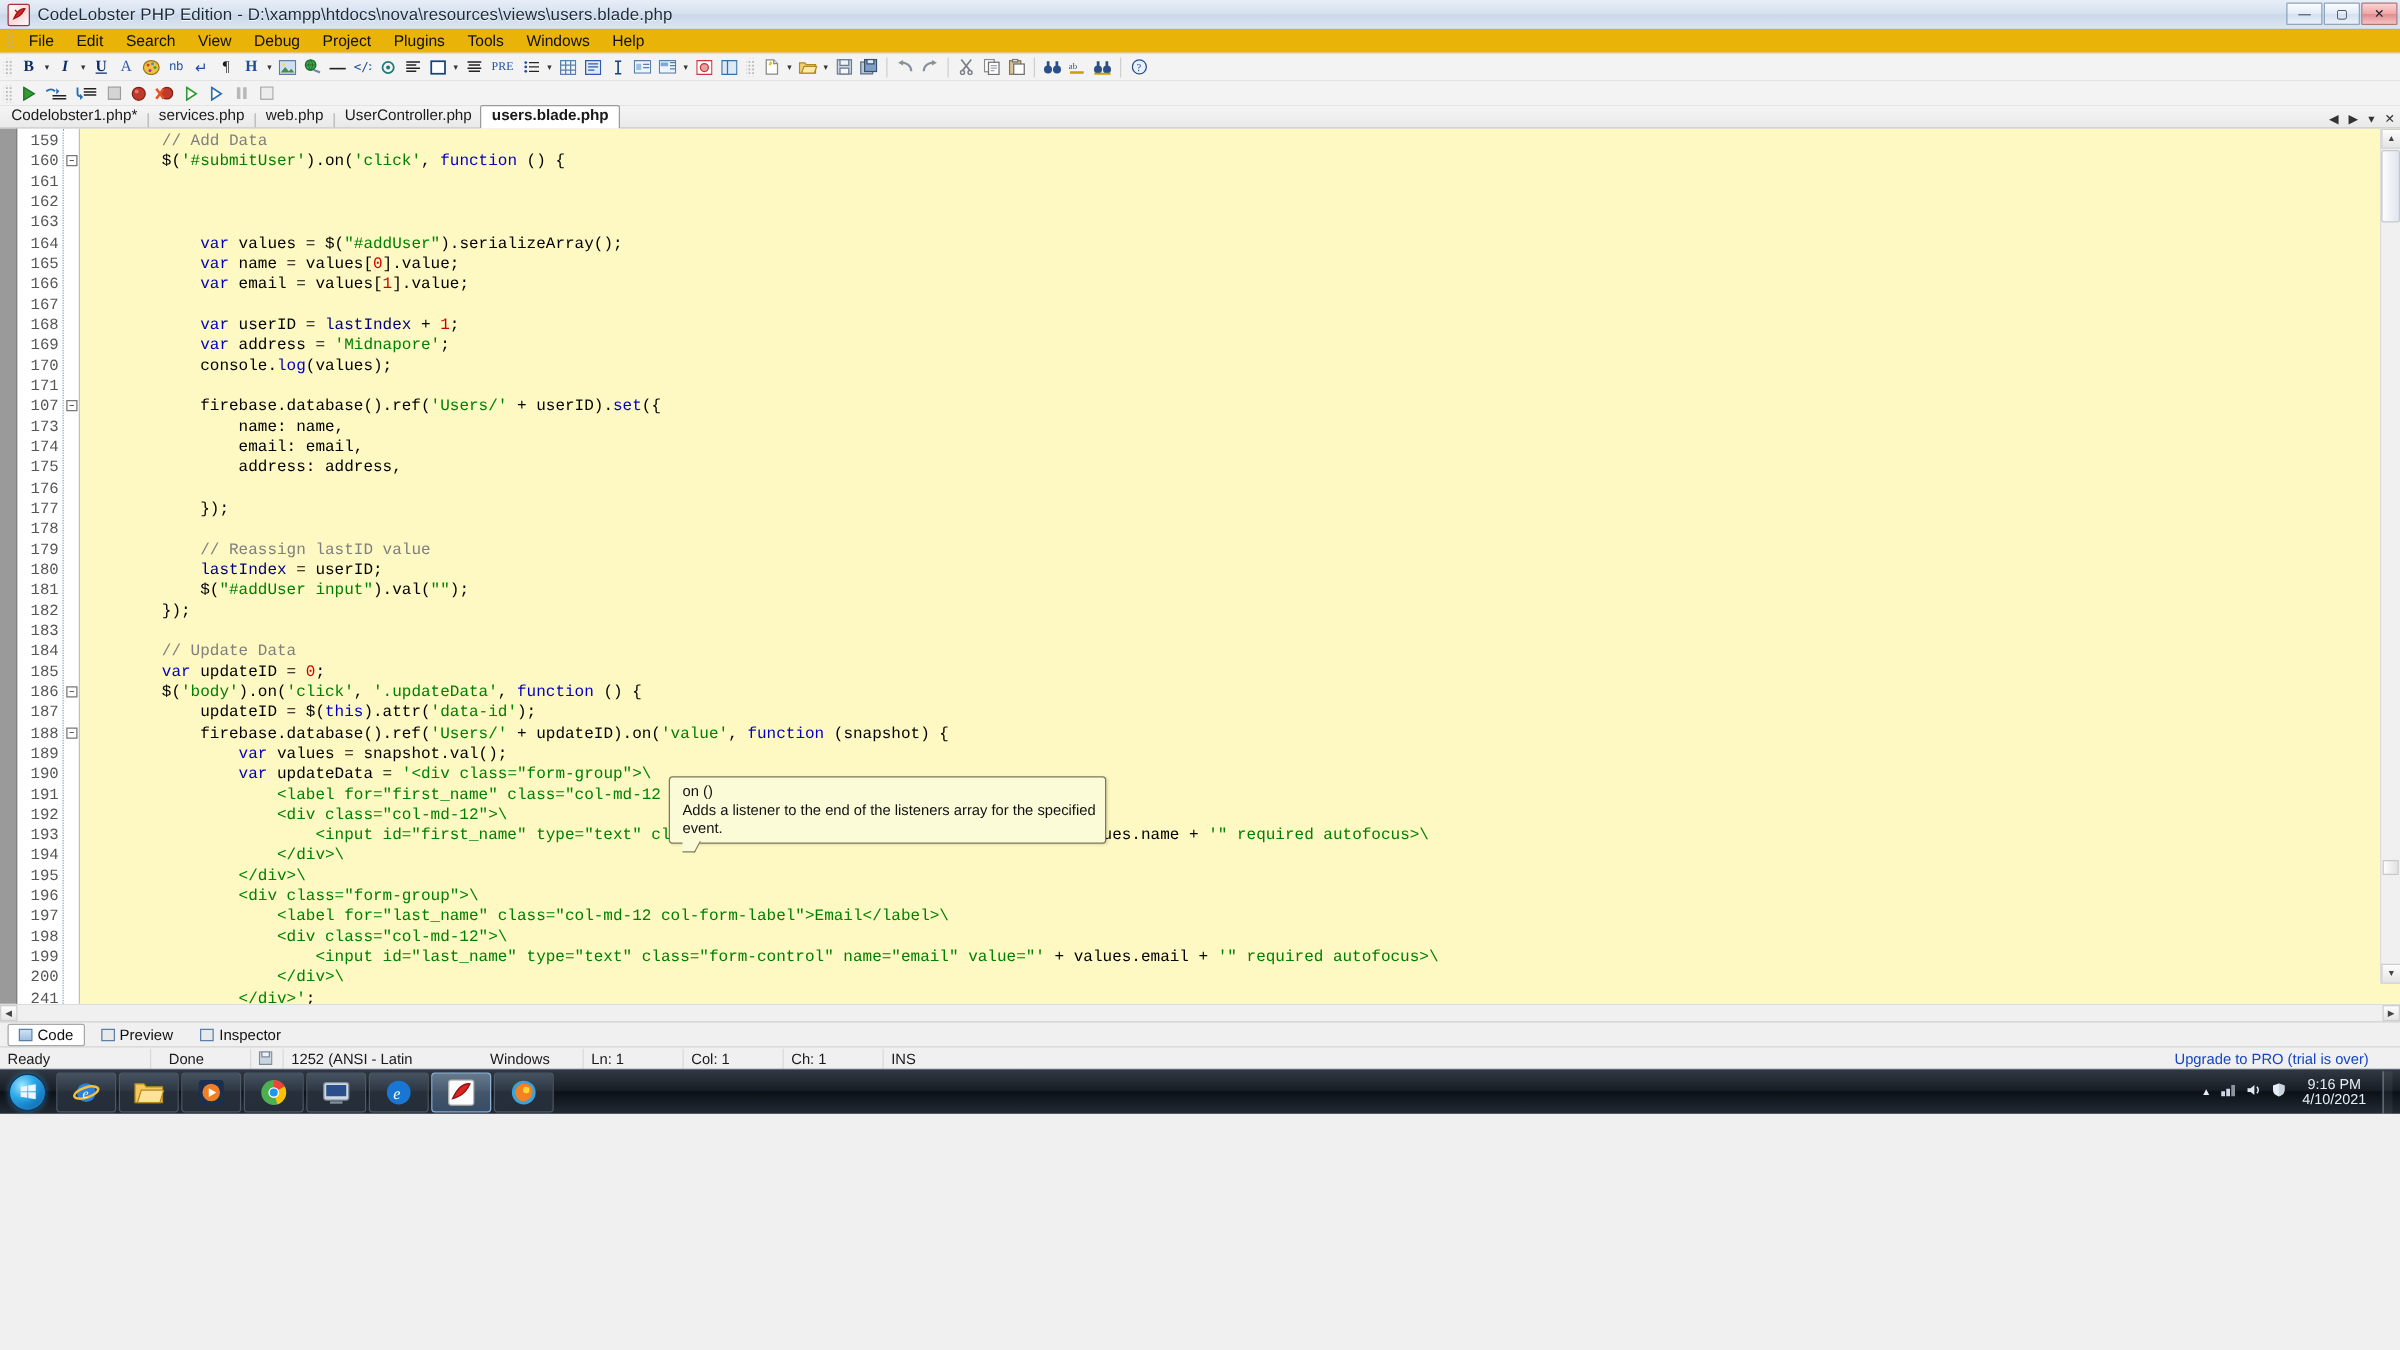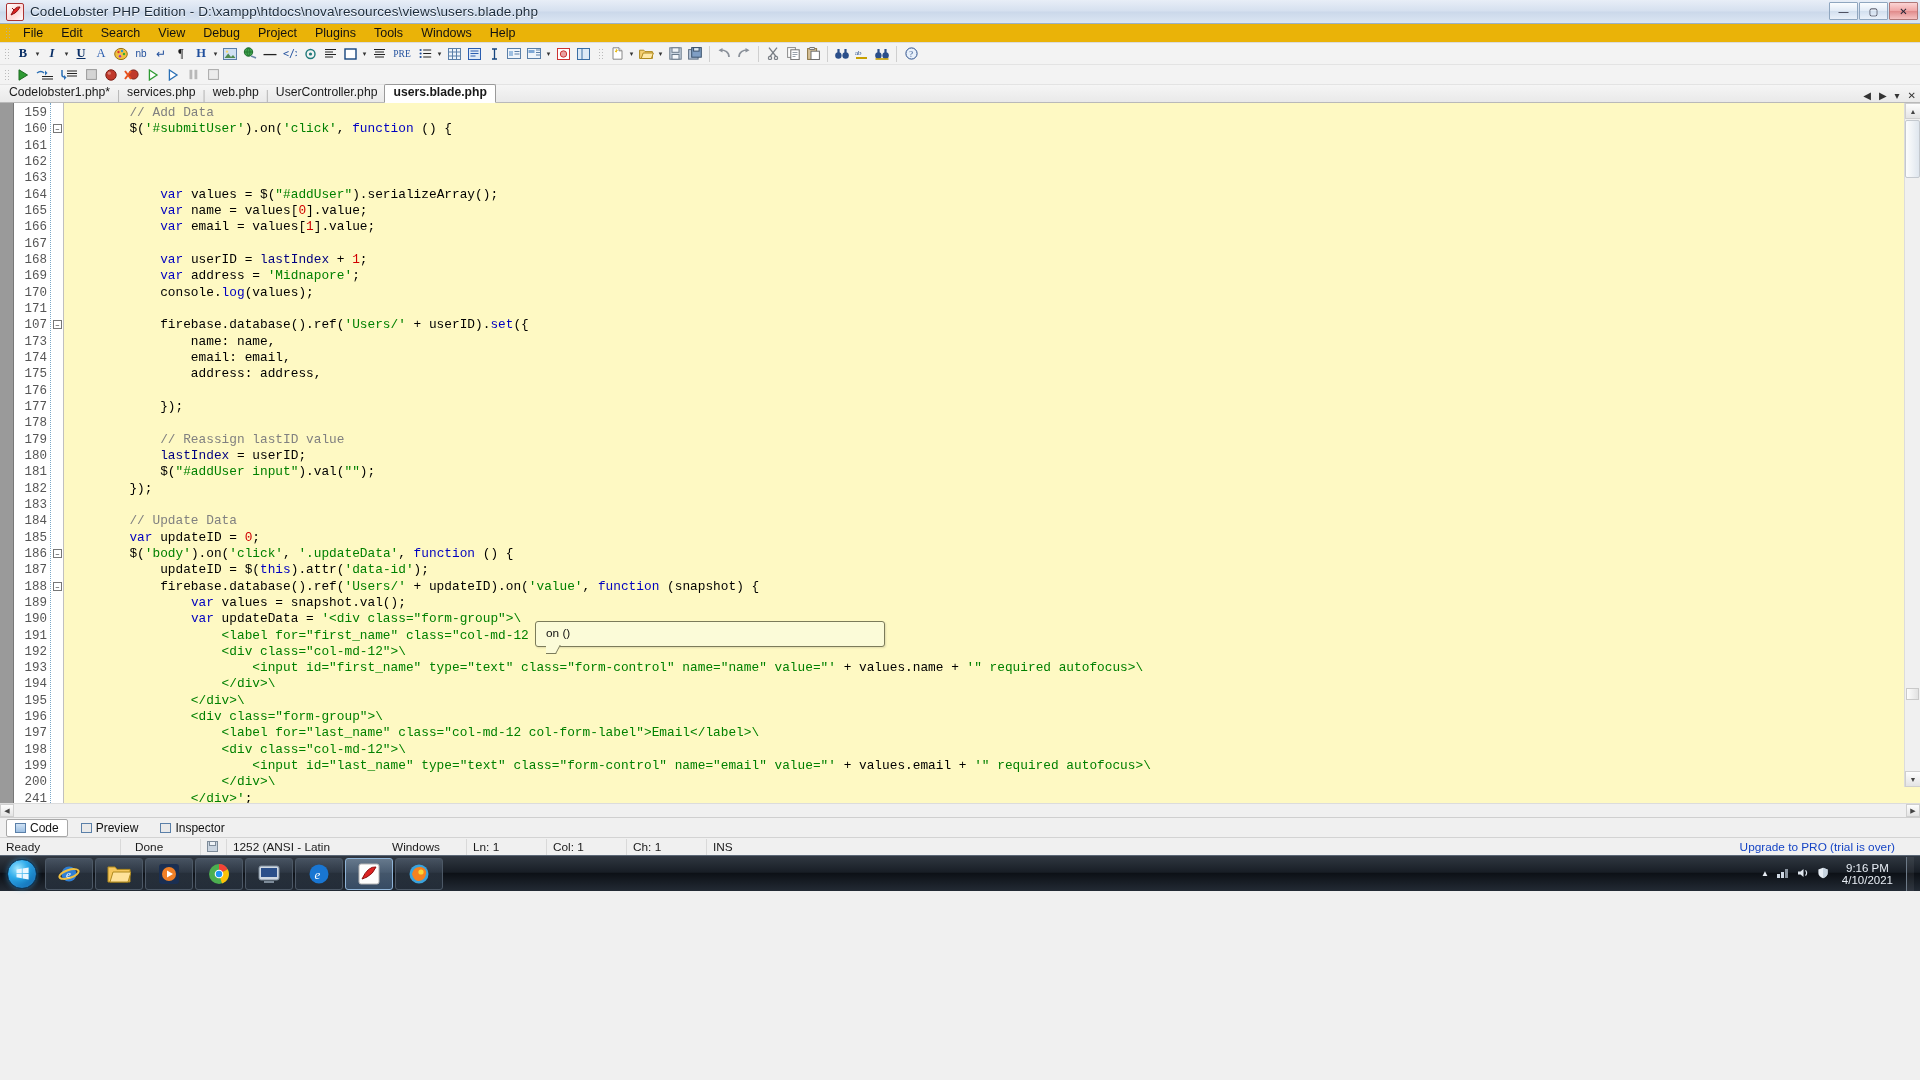--- a/index.html
+++ b/index.html
@@ -637,20 +637,21 @@
   <div id="foldcol">
       <div class="fold" style="top: 21.33px;">–</div>
       <div class="fold" style="top: 217.29px;">–</div>
       <div class="fold" style="top: 445.91px;">–</div>
       <div class="fold" style="top: 478.57px;">–</div>
     </div>
   <div id="codearea"><div class="cl" style="height: 16.33px;"><span class="pl">        </span><span class="cmt">// Add Data</span></div><div class="cl" style="height: 16.33px;"><span class="pl">        $(</span><span class="str">'#submitUser'</span><span class="pl">).on(</span><span class="str">'click'</span><span class="pl">, </span><span class="kw">function</span><span class="pl"> () {</span></div><div class="cl" style="height: 16.33px;">&nbsp;</div><div class="cl" style="height: 16.33px;">&nbsp;</div><div class="cl" style="height: 16.33px;">&nbsp;</div><div class="cl" style="height: 16.33px;"><span class="pl">            </span><span class="kw">var</span><span class="pl"> values = $(</span><span class="str">"#addUser"</span><span class="pl">).serializeArray();</span></div><div class="cl" style="height: 16.33px;"><span class="pl">            </span><span class="kw">var</span><span class="pl"> name = values[</span><span class="num">0</span><span class="pl">].value;</span></div><div class="cl" style="height: 16.33px;"><span class="pl">            </span><span class="kw">var</span><span class="pl"> email = values[</span><span class="num">1</span><span class="pl">].value;</span></div><div class="cl" style="height: 16.33px;">&nbsp;</div><div class="cl" style="height: 16.33px;"><span class="pl">            </span><span class="kw">var</span><span class="pl"> userID = </span><span class="vr">lastIndex</span><span class="pl"> + </span><span class="num">1</span><span class="pl">;</span></div><div class="cl" style="height: 16.33px;"><span class="pl">            </span><span class="kw">var</span><span class="pl"> address = </span><span class="str">'Midnapore'</span><span class="pl">;</span></div><div class="cl" style="height: 16.33px;"><span class="pl">            console.</span><span class="fn">log</span><span class="pl">(values);</span></div><div class="cl" style="height: 16.33px;">&nbsp;</div><div class="cl" style="height: 16.33px;"><span class="pl">            firebase.database().ref(</span><span class="str">'Users/'</span><span class="pl"> + userID).</span><span class="fn">set</span><span class="pl">({</span></div><div class="cl" style="height: 16.33px;"><span class="pl">                name: name,</span></div><div class="cl" style="height: 16.33px;"><span class="pl">                email: email,</span></div><div class="cl" style="height: 16.33px;"><span class="pl">                address: address,</span></div><div class="cl" style="height: 16.33px;">&nbsp;</div><div class="cl" style="height: 16.33px;"><span class="pl">            });</span></div><div class="cl" style="height: 16.33px;">&nbsp;</div><div class="cl" style="height: 16.33px;"><span class="pl">            </span><span class="cmt">// Reassign lastID value</span></div><div class="cl" style="height: 16.33px;"><span class="pl">            </span><span class="vr">lastIndex</span><span class="pl"> = userID;</span></div><div class="cl" style="height: 16.33px;"><span class="pl">            $(</span><span class="str">"#addUser input"</span><span class="pl">).val(</span><span class="str">""</span><span class="pl">);</span></div><div class="cl" style="height: 16.33px;"><span class="pl">        });</span></div><div class="cl" style="height: 16.33px;">&nbsp;</div><div class="cl" style="height: 16.33px;"><span class="pl">        </span><span class="cmt">// Update Data</span></div><div class="cl" style="height: 16.33px;"><span class="pl">        </span><span class="kw">var</span><span class="pl"> updateID = </span><span class="num">0</span><span class="pl">;</span></div><div class="cl" style="height: 16.33px;"><span class="pl">        $(</span><span class="str">'body'</span><span class="pl">).on(</span><span class="str">'click'</span><span class="pl">, </span><span class="str">'.updateData'</span><span class="pl">, </span><span class="kw">function</span><span class="pl"> () {</span></div><div class="cl" style="height: 16.33px;"><span class="pl">            updateID = $(</span><span class="kw">this</span><span class="pl">).attr(</span><span class="str">'data-id'</span><span class="pl">);</span></div><div class="cl" style="height: 16.33px;"><span class="pl">            firebase.database().ref(</span><span class="str">'Users/'</span><span class="pl"> + updateID).on(</span><span class="str">'value'</span><span class="pl">, </span><span class="kw">function</span><span class="pl"> (snapshot) {</span></div><div class="cl" style="height: 16.33px;"><span class="pl">                </span><span class="kw">var</span><span class="pl"> values = snapshot.val();</span></div><div class="cl" style="height: 16.33px;"><span class="pl">                </span><span class="kw">var</span><span class="pl"> updateData = </span><span class="str">'&lt;div class="form-group"&gt;\</span></div><div class="cl" style="height: 16.33px;"><span class="str">                    &lt;label for="first_name" class="col-md-12 col-form-label"&gt;Name&lt;/label&gt;\</span></div><div class="cl" style="height: 16.33px;"><span class="str">                    &lt;div class="col-md-12"&gt;\</span></div><div class="cl" style="height: 16.33px;"><span class="str">                        &lt;input id="first_name" type="text" class="form-control" name="name" value="'</span><span class="pl"> + values.name + </span><span class="str">'" required autofocus&gt;\</span></div><div class="cl" style="height: 16.33px;"><span class="str">                    &lt;/div&gt;\</span></div><div class="cl" style="height: 16.33px;"><span class="str">                &lt;/div&gt;\</span></div><div class="cl" style="height: 16.33px;"><span class="str">                &lt;div class="form-group"&gt;\</span></div><div class="cl" style="height: 16.33px;"><span class="str">                    &lt;label for="last_name" class="col-md-12 col-form-label"&gt;Email&lt;/label&gt;\</span></div><div class="cl" style="height: 16.33px;"><span class="str">                    &lt;div class="col-md-12"&gt;\</span></div><div class="cl" style="height: 16.33px;"><span class="str">                        &lt;input id="last_name" type="text" class="form-control" name="email" value="'</span><span class="pl"> + values.email + </span><span class="str">'" required autofocus&gt;\</span></div><div class="cl" style="height: 16.33px;"><span class="str">                    &lt;/div&gt;\</span></div><div class="cl" style="height: 16.33px;"><span class="str">                &lt;/div&gt;'</span><span class="pl">;</span></div></div>
 
   <div id="tooltip">
     <div class="t1">on ()</div>
+    <div>Adds a listener to the end of the listeners array for the specified event.</div>
     <div id="tt-tail"></div>
   </div>
 
   <div id="vscroll">
     <div class="sb-arrow">▲</div>
     <div id="vthumb"></div>
     <div class="mid-mark"></div>
     <div class="sb-arrow" style="position:absolute;bottom:0">▼</div>
   </div>
 </div>

